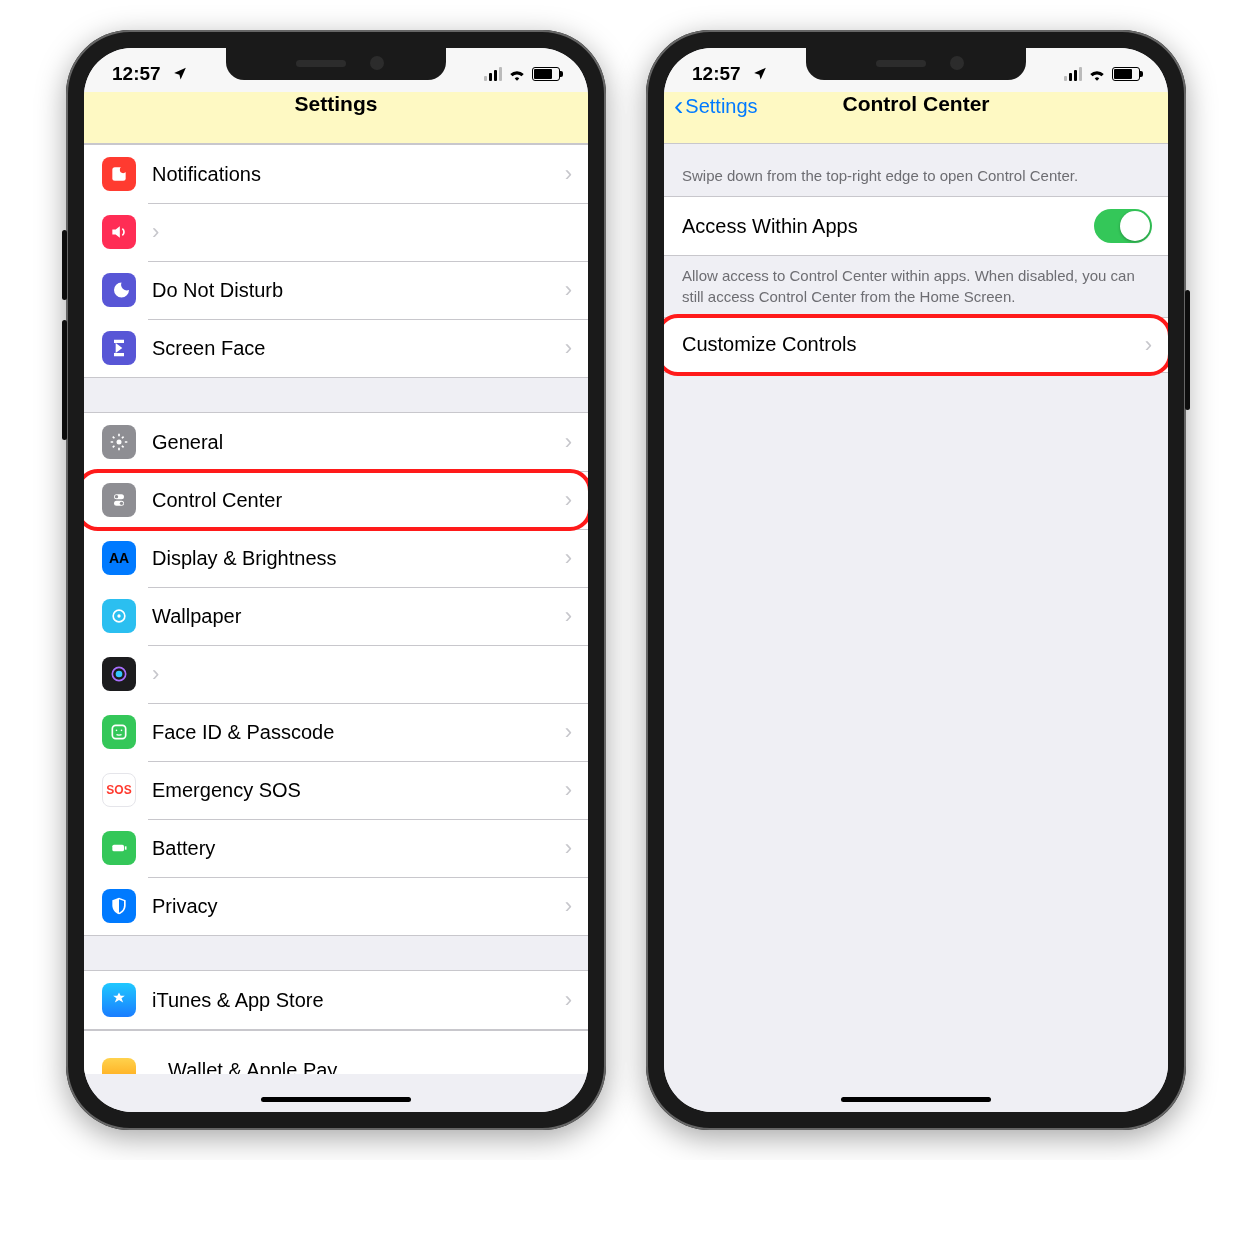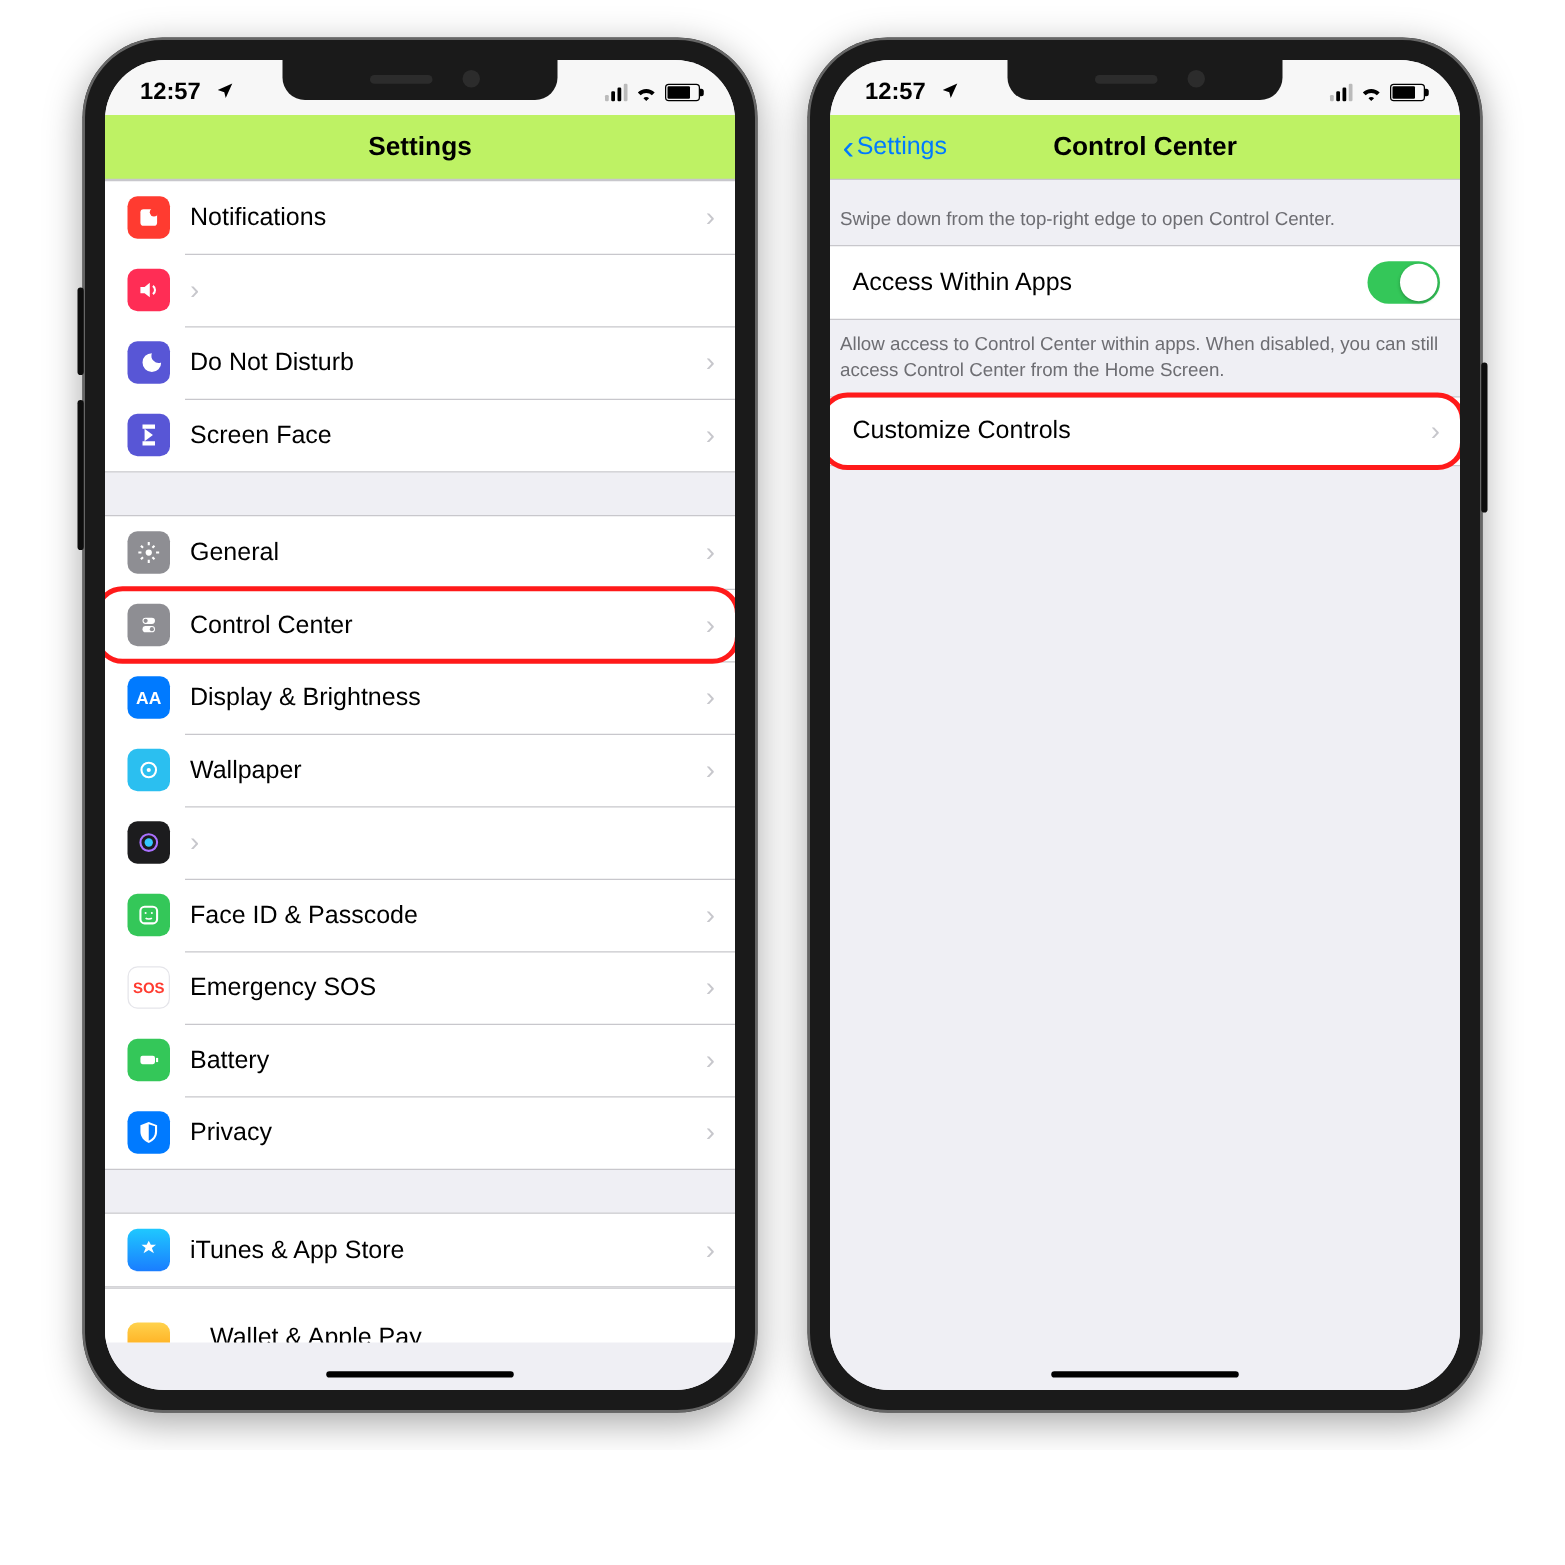--- a/index.html
+++ b/index.html
@@ -97,44 +97,44 @@
   .signal-bars span:nth-child(3){height:11px;}
   .signal-bars span:nth-child(4){height:14px;background:#bbb;}
   .wifi-icon svg{display:block;}
   .battery{
     width:28px;height:14px;border:1.5px solid #000;border-radius:3px;position:relative;
   }
   .battery::after{content:"";position:absolute;right:-4px;top:3px;width:3px;height:6px;background:#000;border-radius:0 2px 2px 0;}
   .battery .fill{position:absolute;left:1px;top:1px;bottom:1px;width:70%;background:#000;border-radius:1px;}
   
   .nav-bar{
-    background:#bef264;
+    background:#fef9c3;
     border-bottom:1px solid #c8c7cc;
     text-align:center;
     position:relative;
     height:52px;
     display:flex;
-    align-items:center;
+    align-items:flex-start;
     justify-content:center;
   }
   .nav-title{font-size:21px;font-weight:700;}
   .back-btn{
     position:absolute;
     left:10px;
     display:flex;
     align-items:center;
     gap:2px;
     color:#007aff;
     font-size:20px;
   }
   .back-btn .chev{font-size:28px;line-height:1;font-weight:400;}
   
   .content{height:calc(100% - 96px);overflow:hidden;background:#efeff4;}
   .group-header, .group-footer{
-    padding:10px 8px;
+    padding:10px 18px;
     font-size:15px;
     color:#6d6d72;
     line-height:1.35;
   }
   .group-header.small{padding-top:22px;}
   .cell-list{background:#fff;border-top:1px solid #c8c7cc;border-bottom:1px solid #c8c7cc;}
   .cell{
     display:flex;
     align-items:center;
     padding:12px 16px 12px 18px;
@@ -145,21 +145,21 @@
     content:"";
     position:absolute;
     top:0;left:64px;right:0;
     height:1px;background:#c8c7cc;
   }
   .icon{
     width:34px;height:34px;
     border-radius:8px;
     margin-right:16px;
     display:flex;align-items:center;justify-content:center;
-    color:#ffffff;font-weight:700;
+    color:#000000;font-weight:700;
     flex-shrink:0;
   }
   .icon svg{width:20px;height:20px;fill:#fff;}
   .cell-label{flex:1;font-size:20px;color:#000;}
   .chevron{color:#c7c7cc;font-size:22px;font-weight:300;}
   .spacer{height:34px;}
   .highlight{
     position:absolute;
     border:4px solid #ff1a1a;
     border-radius:22px;

